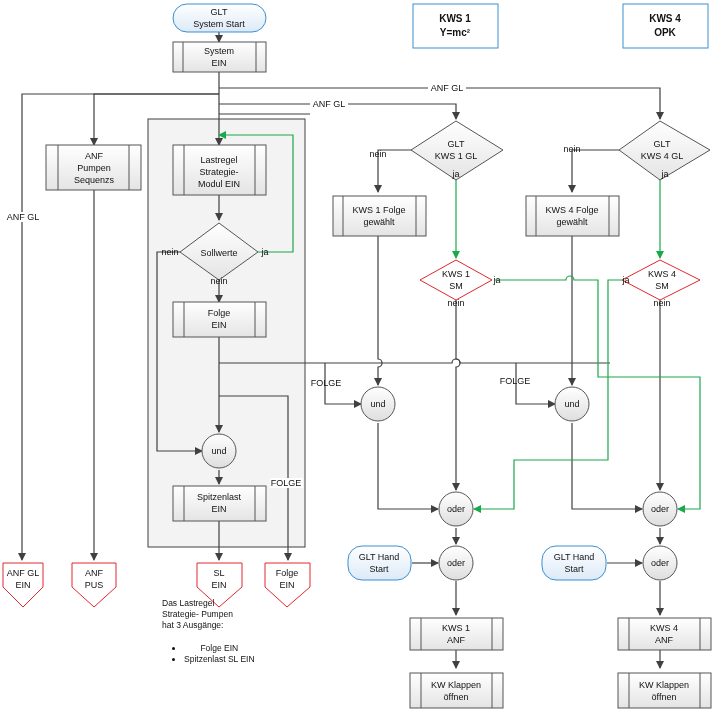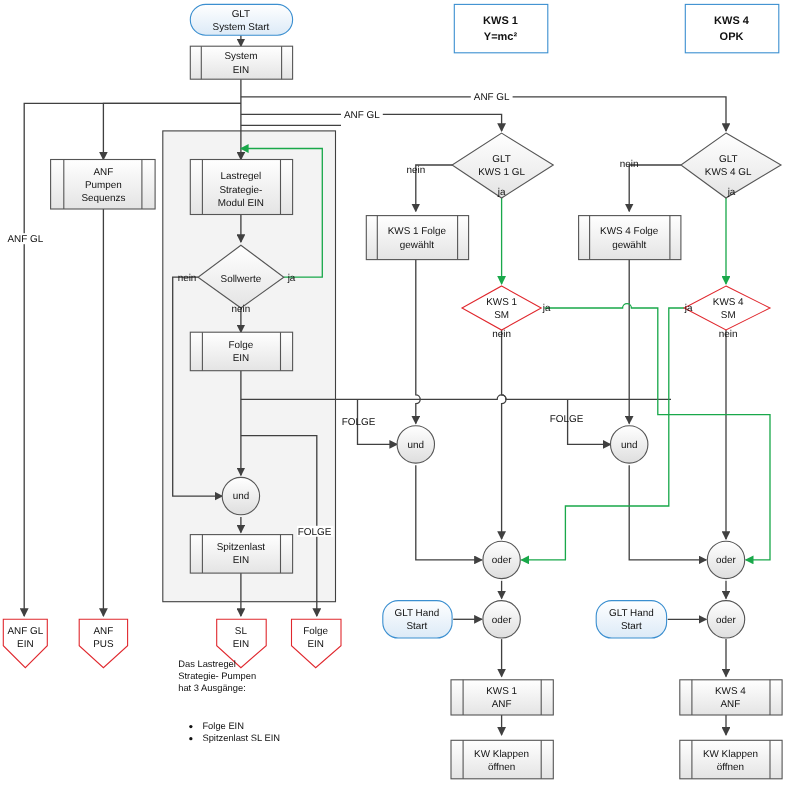--- a/index.html
+++ b/index.html
@@ -1,21 +1,21 @@
 <!DOCTYPE html>
 <html><head>
 <meta charset="utf-8">
 <style>
   html,body{margin:0;padding:0;background:#fff;}
   body{width:717px;height:714px;position:relative;overflow:hidden;font-family:"Liberation Sans",sans-serif;}
   svg{position:absolute;left:0;top:0;}
   text{font-family:"Liberation Sans",sans-serif;font-size:9px;fill:#111;}
   .bold{font-weight:bold;font-size:10px;}
   .note{position:absolute;left:162px;top:598px;font-size:8.5px;line-height:11px;color:#111;}
-  .note ul{margin:24px 0 0 0;padding-left:22px;}
+  .note ul{margin:12px 0 0 0;padding-left:22px;text-align:center;}
   .note li{margin:0;}
 </style>
 </head>
 <body>
 
 <svg width="717" height="714" viewBox="0 0 717 714">
   <defs>
     <linearGradient id="gbox" x1="0" y1="0" x2="0" y2="1">
       <stop offset="0" stop-color="#ffffff"></stop>
         <stop offset="1" stop-color="#e4e4e4"></stop>

